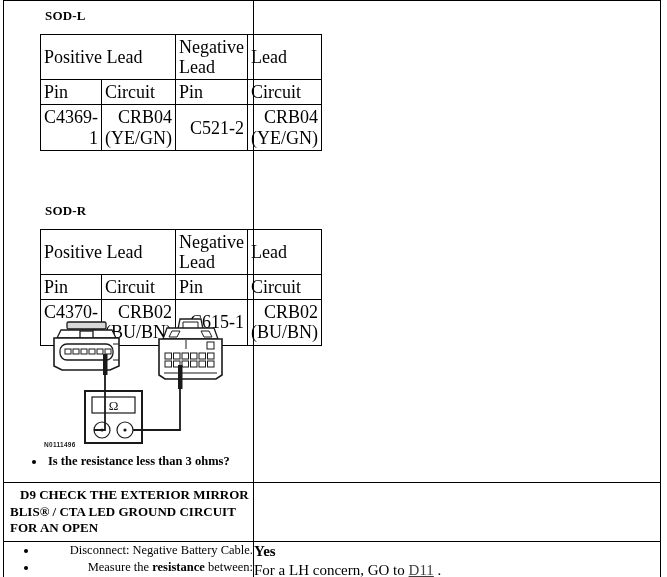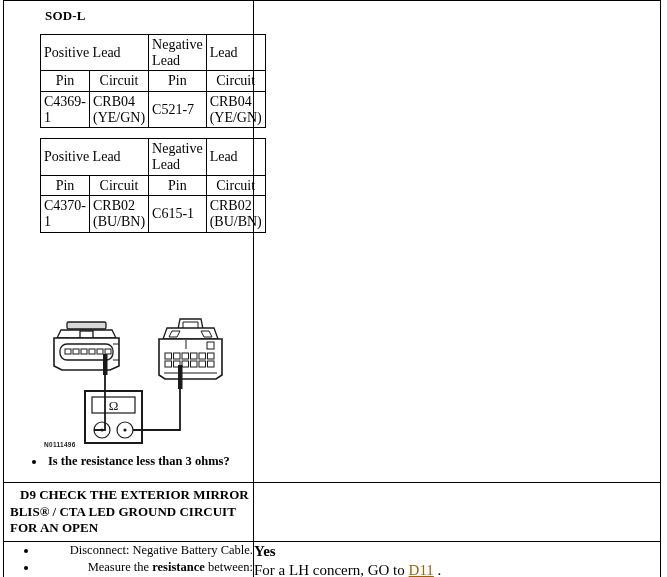--- a/index.html
+++ b/index.html
@@ -52,36 +52,36 @@
     margin: 7px 0 0 41px;
     letter-spacing: .2px;
   }
   .group-title.second { margin-top: 52px; }
 
   
   .lead-table {
     border-collapse: collapse;
     margin: 10px 0 0 36px;
     table-layout: fixed;
-    font-size: 14px;
+    font-size: 18px;
   }
   .lead-table td, .lead-table th {
     border: 1px solid #000000;
     padding: 2px 3px;
     font-weight: normal;
     line-height: 1.12;
   }
   .lead-table .w-pin  { width: 47px; }
   .lead-table .w-cir  { width: 59px; }
   .lead-table .w-pin2 { width: 55px; }
   .lead-table .w-cir2 { width: 55px; }
   .hdr-span { text-align: left; }
-  .sub-hdr  { text-align: center; }
+  .sub-hdr  { }
   .val-cell { text-align: center; }
-  .val-cell.left-al { text-align: left; }
+  .val-cell.left-al { text-align: right; }
 
   
   .graphic {
     position: absolute;
     left: 0px;
     top: 312px;
     width: 249px;
     height: 140px;
   }
   .graphic svg { display: block; }
@@ -136,21 +136,21 @@
   .result-cell {
     padding: 5px 0 4px 5px;
     font-size: 15px;
     line-height: 1.3;
     margin-top: 25px;
   }
   .result-yes {
     font-weight: bold;
   }
   .xref {
-    color: #a16207;
+    color: #404040;
     text-decoration: underline;
   }
   .strong-inline { font-weight: bold; }
 </style>
 </head>
 <body>
 
 <div class="page">
 
   <table class="dx-table">
@@ -170,26 +170,27 @@
               </tr>
               <tr>
                 <td class="sub-hdr w-pin">Pin</td>
                 <td class="sub-hdr w-cir">Circuit</td>
                 <td class="sub-hdr w-pin2">Pin</td>
                 <td class="sub-hdr w-cir2">Circuit</td>
               </tr>
               <tr>
                 <td class="val-cell left-al">C4369-1</td>
                 <td class="val-cell left-al">CRB04 (YE/GN)</td>
-                <td class="val-cell left-al">C521-7</td>
+                <td class="val-cell left-al">C521-2</td>
                 <td class="val-cell left-al">CRB04 (YE/GN)</td>
               </tr>
             </tbody>
           </table>
 
+          <div class="group-title second">SOD-R</div>
 
           <table class="lead-table">
             <tbody>
               <tr>
                 <td class="hdr-span" colspan="2">Positive Lead</td>
                 <td class="hdr-span">Negative Lead</td>
                 <td class="hdr-span">Lead</td>
               </tr>
               <tr>
                 <td class="sub-hdr w-pin">Pin</td>

